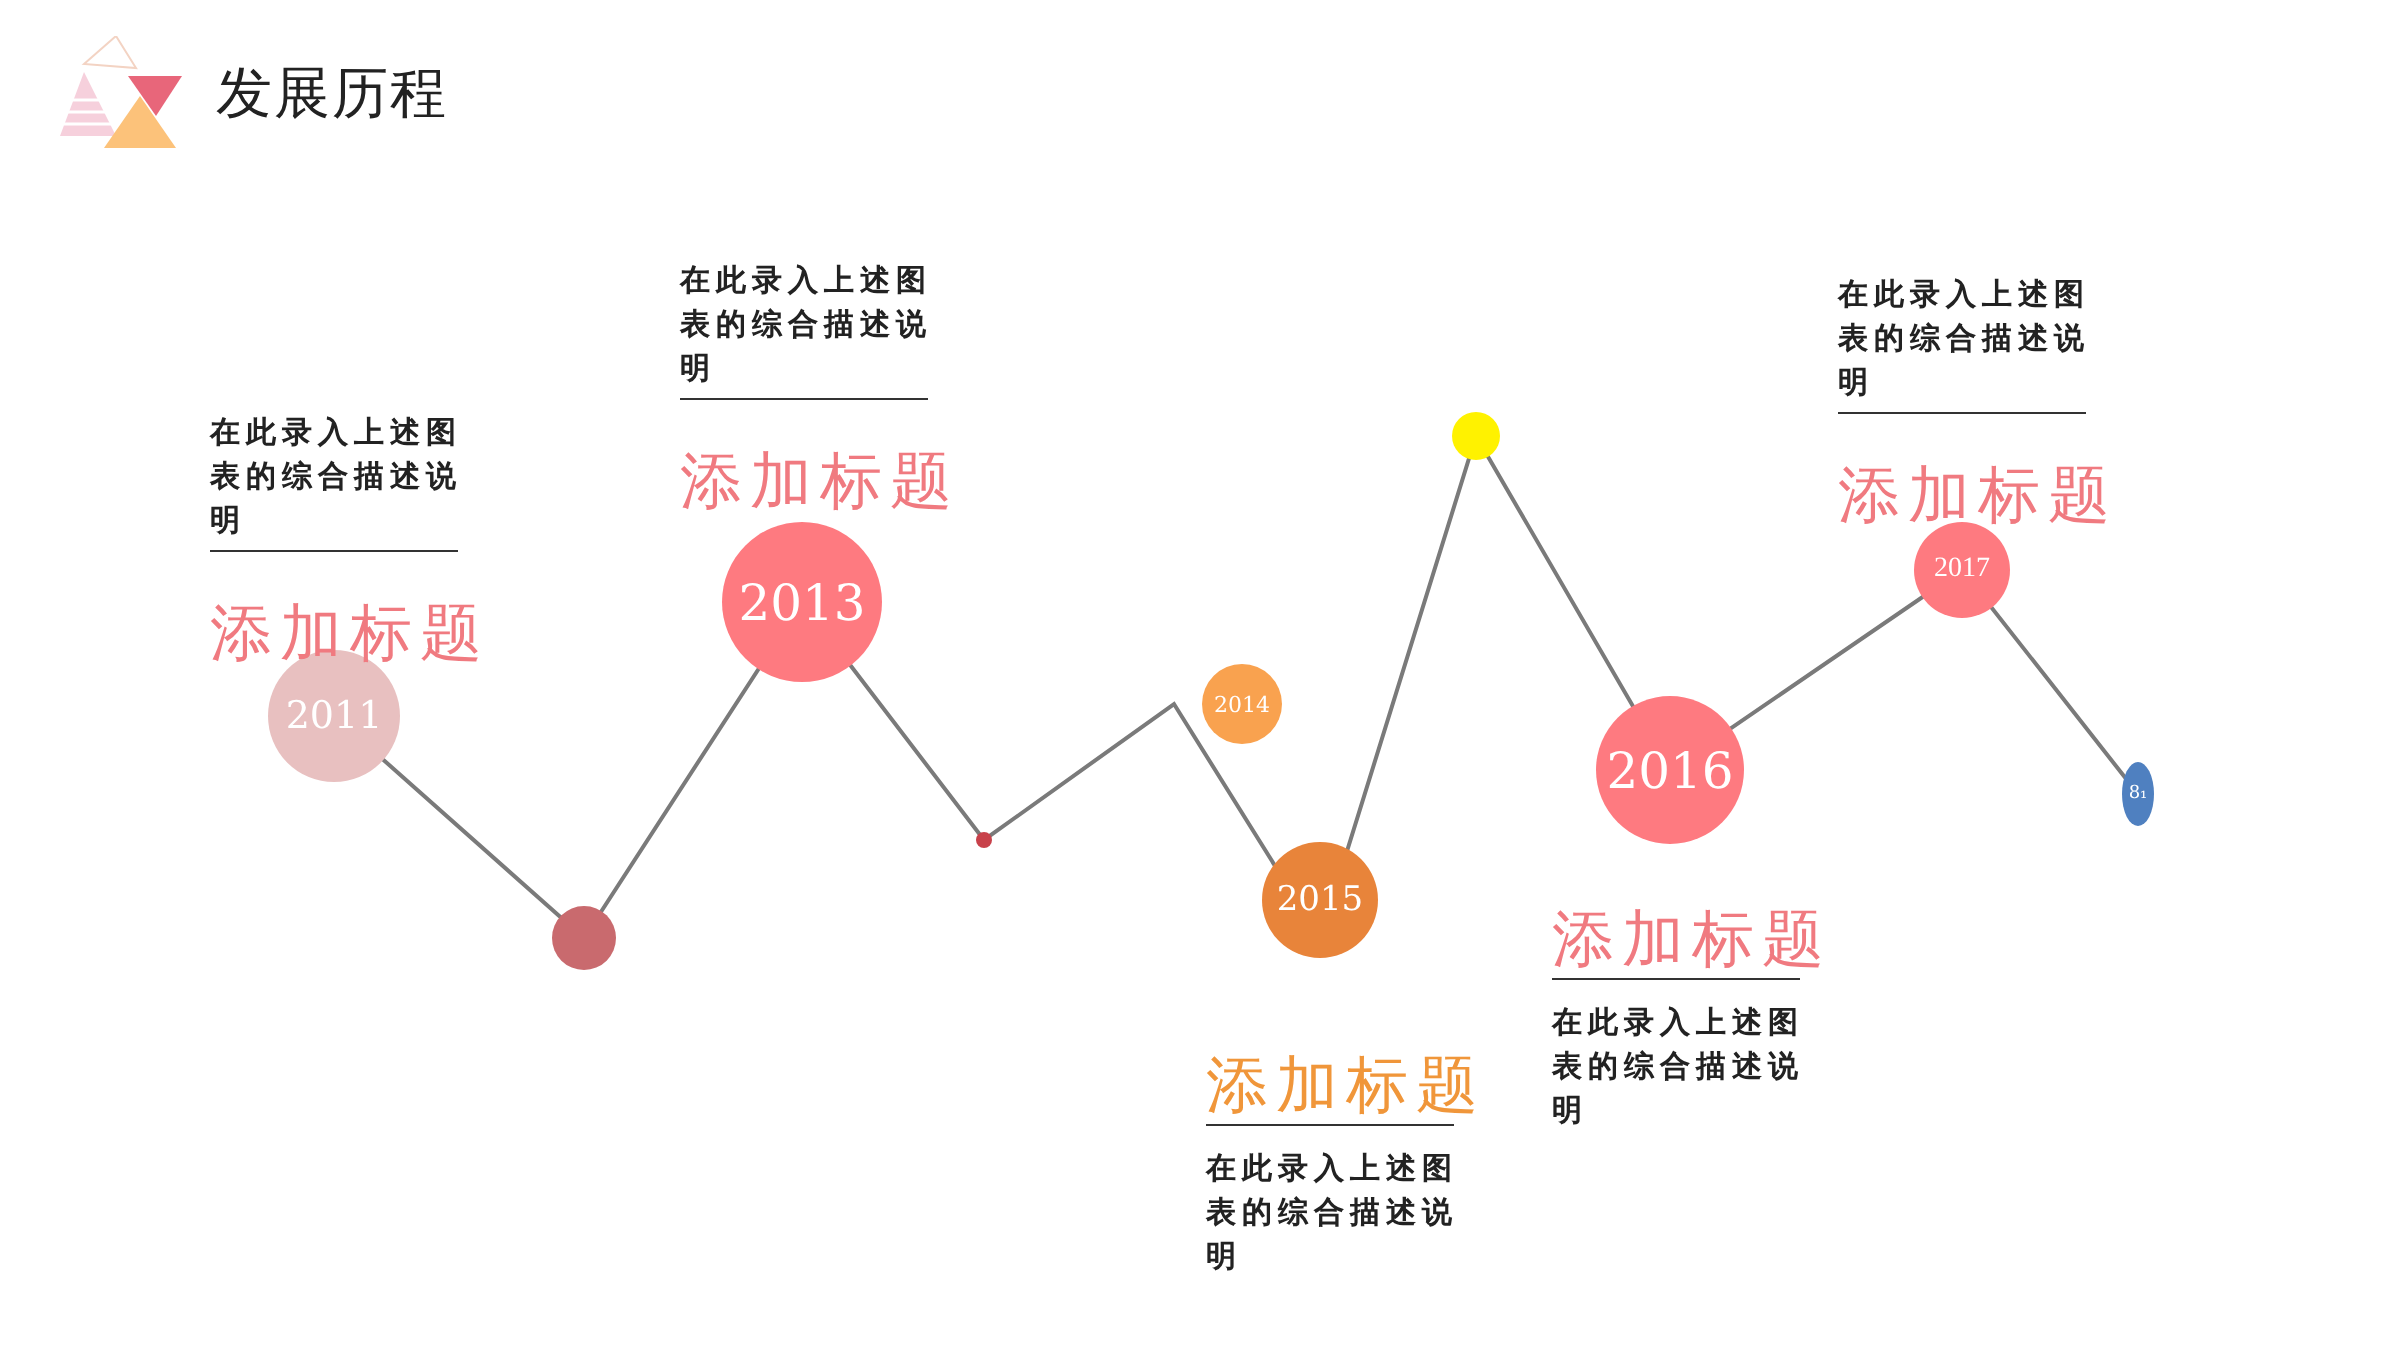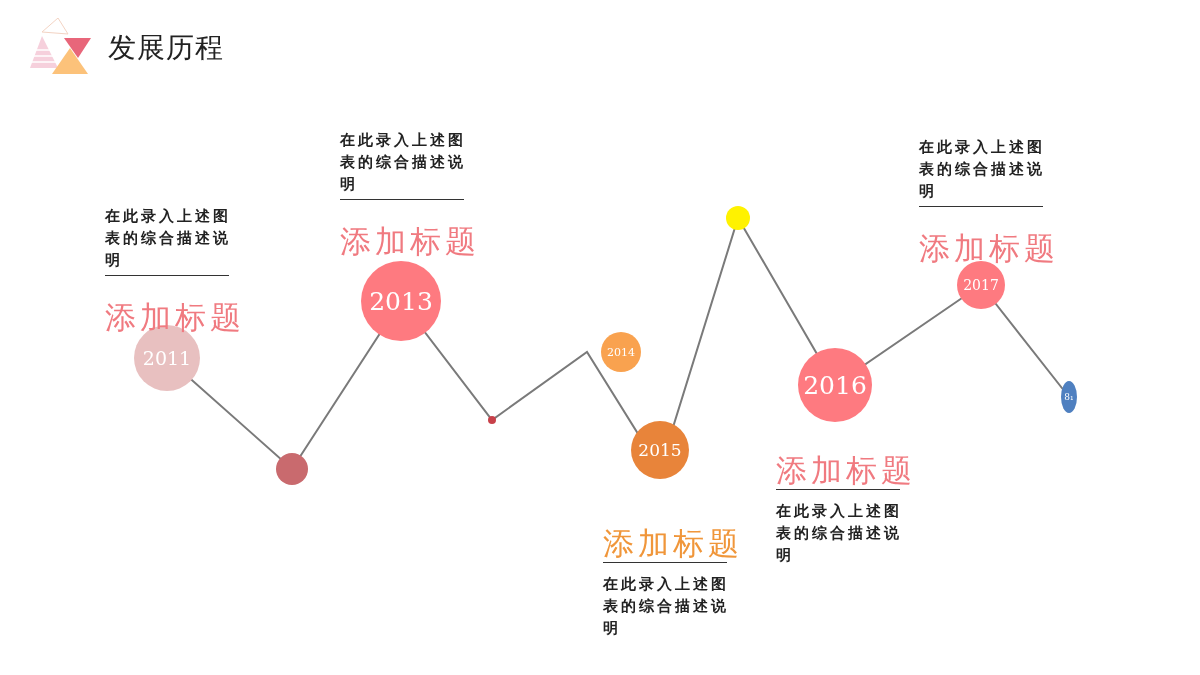--- a/index.html
+++ b/index.html
@@ -69,21 +69,21 @@
     </div>
     <div class="node" style="left: 660px; top: 450px; width: 58px; height: 58px; background: rgb(232, 132, 58); font-size: 17px;">
       <span>2015</span>
     </div>
     <div class="node" style="left: 738px; top: 218px; width: 24px; height: 24px; background: rgb(255, 242, 0); font-size: 0px;">
       <span></span>
     </div>
     <div class="node" style="left: 835px; top: 385px; width: 74px; height: 74px; background: rgb(254, 122, 128); font-size: 25px;">
       <span>2016</span>
     </div>
-    <div class="node" style="left: 981px; top: 285px; width: 48px; height: 48px; background: rgb(254, 122, 128); font-size: 14px;">
+    <div class="node" style="left: 981px; top: 285px; width: 48px; height: 48px; background: rgb(254, 122, 128); font-size: 14px; font-family: Liberation Serif, serif;">
       <span>2017</span>
     </div>
     <div class="node" style="left: 1069px; top: 397px; width: 16px; height: 32px; background: rgb(79, 128, 192); font-size: 9px;">
       <span>8₁</span>
     </div>
   </div>
 <div id="blocks">
     <div class="block" style="left: 105px; top: 205px;">
       <p class="desc">在此录入上述图表的综合描述说明</p>
       <div class="rule" style="margin: 4px 0px 2px;"></div>

